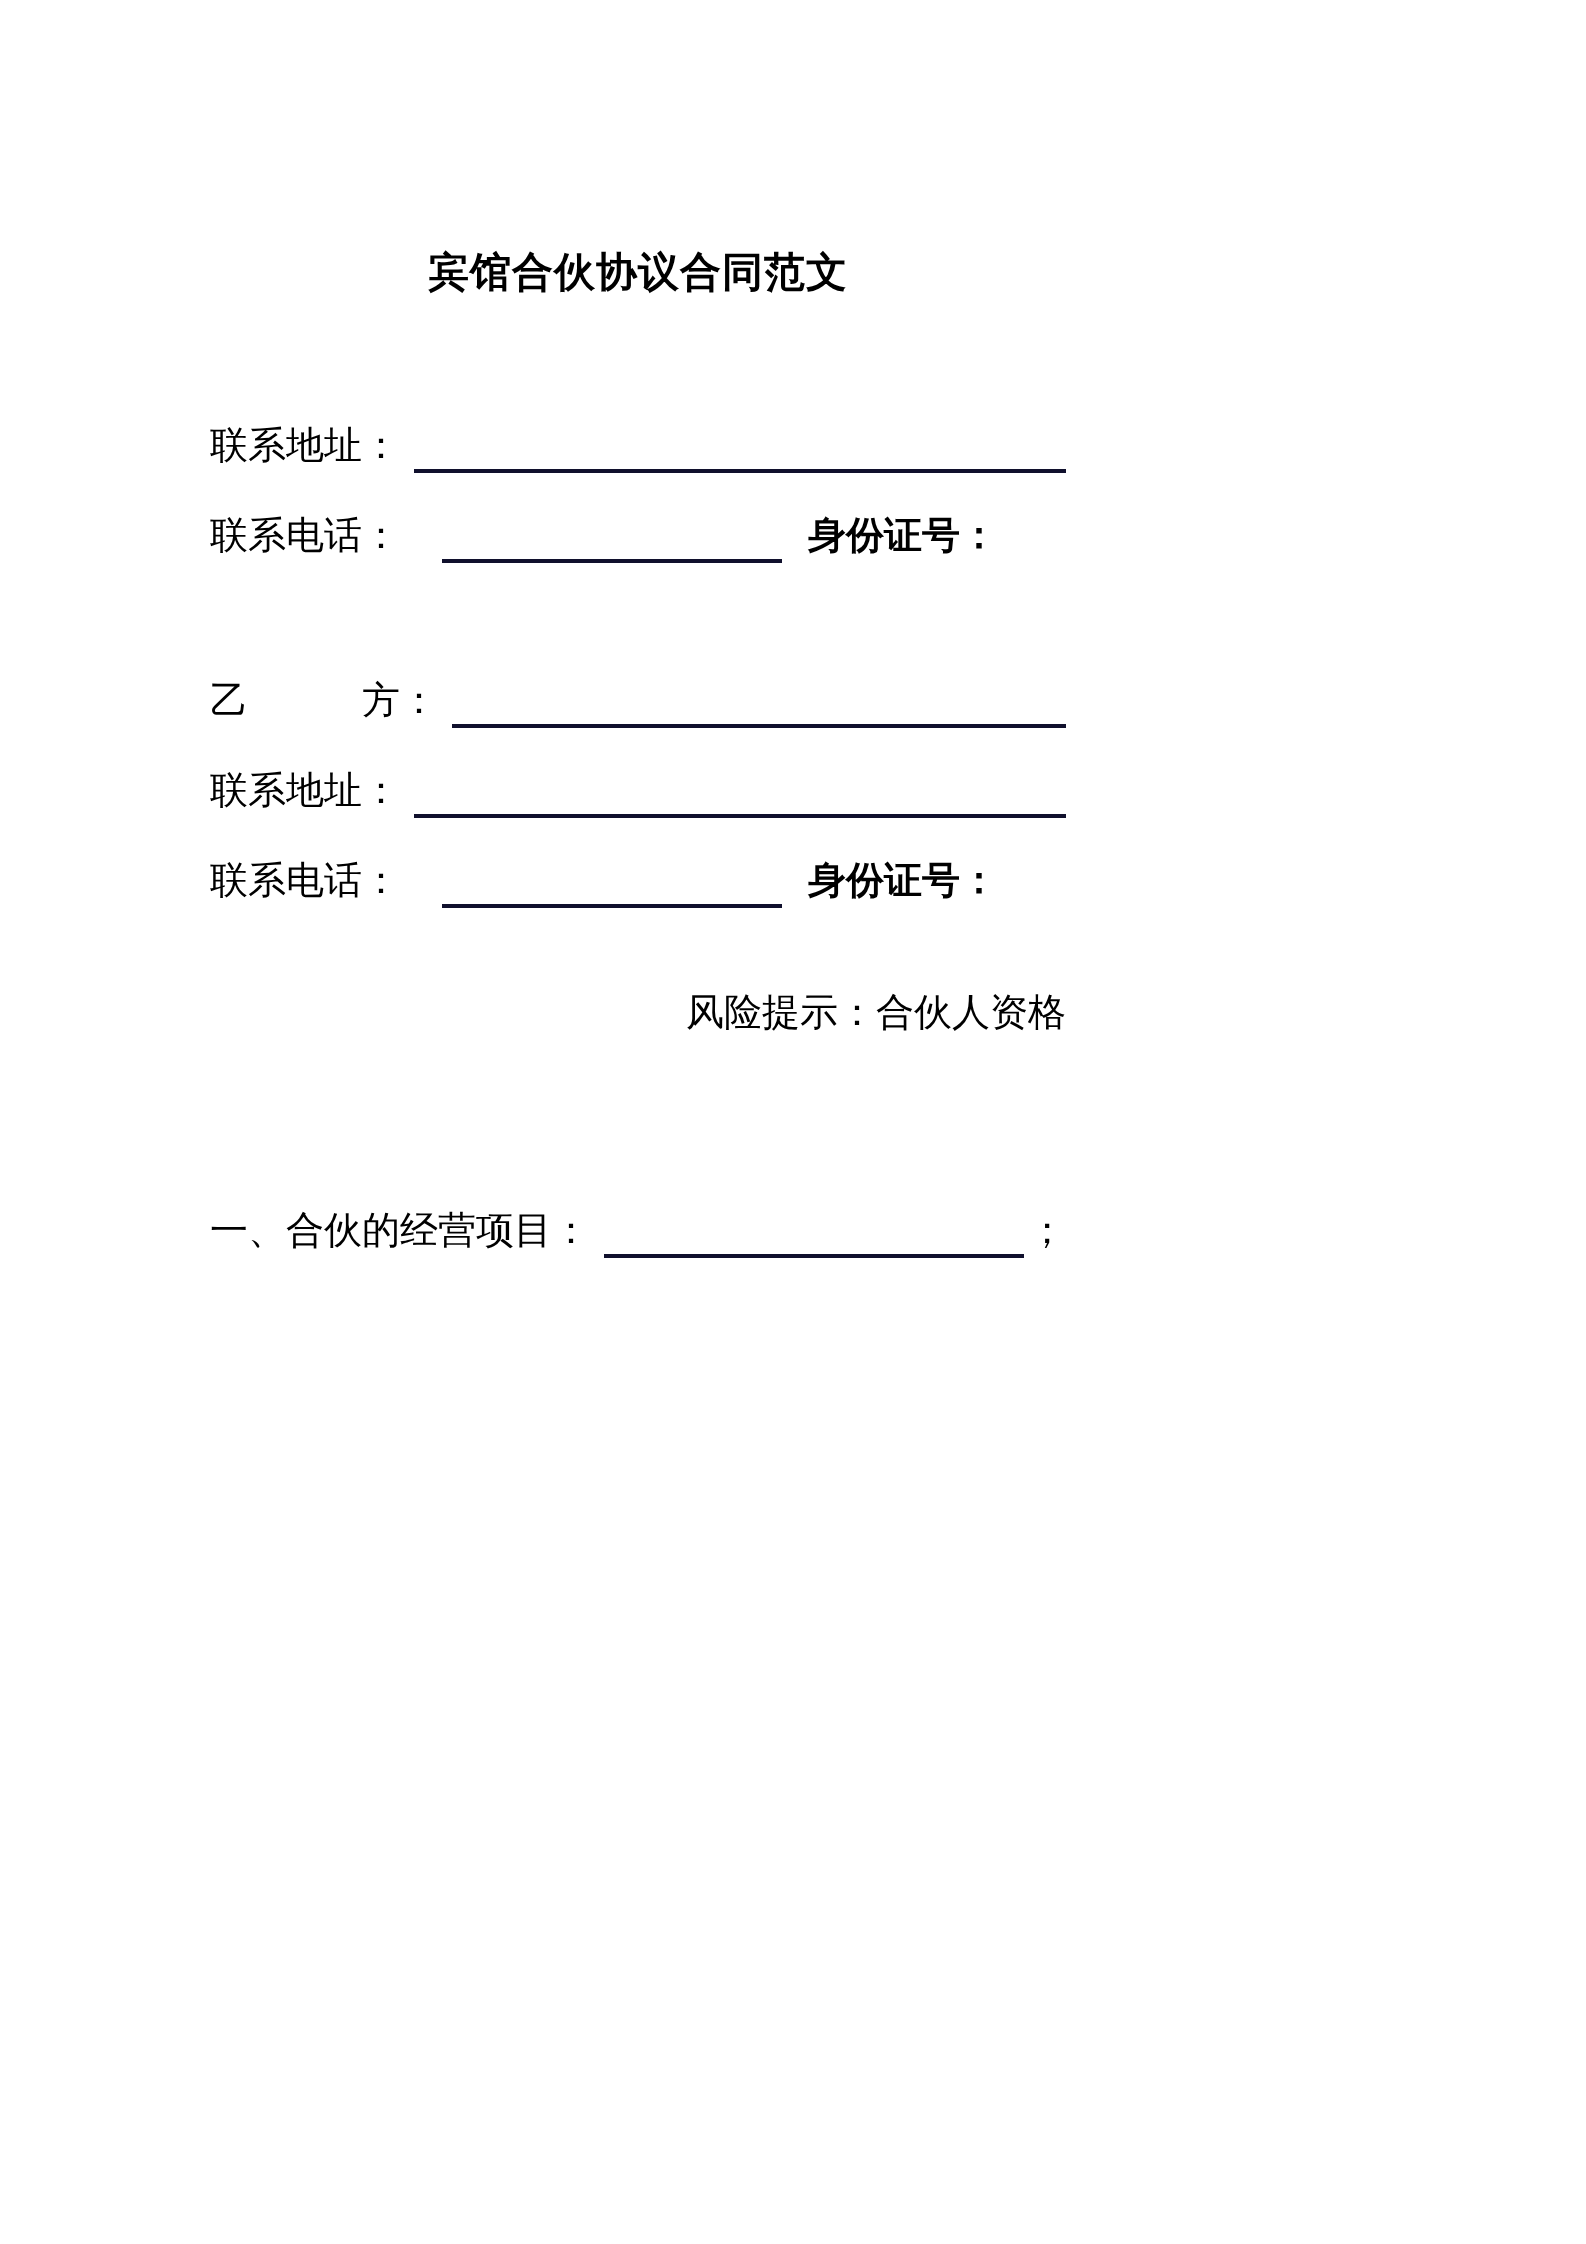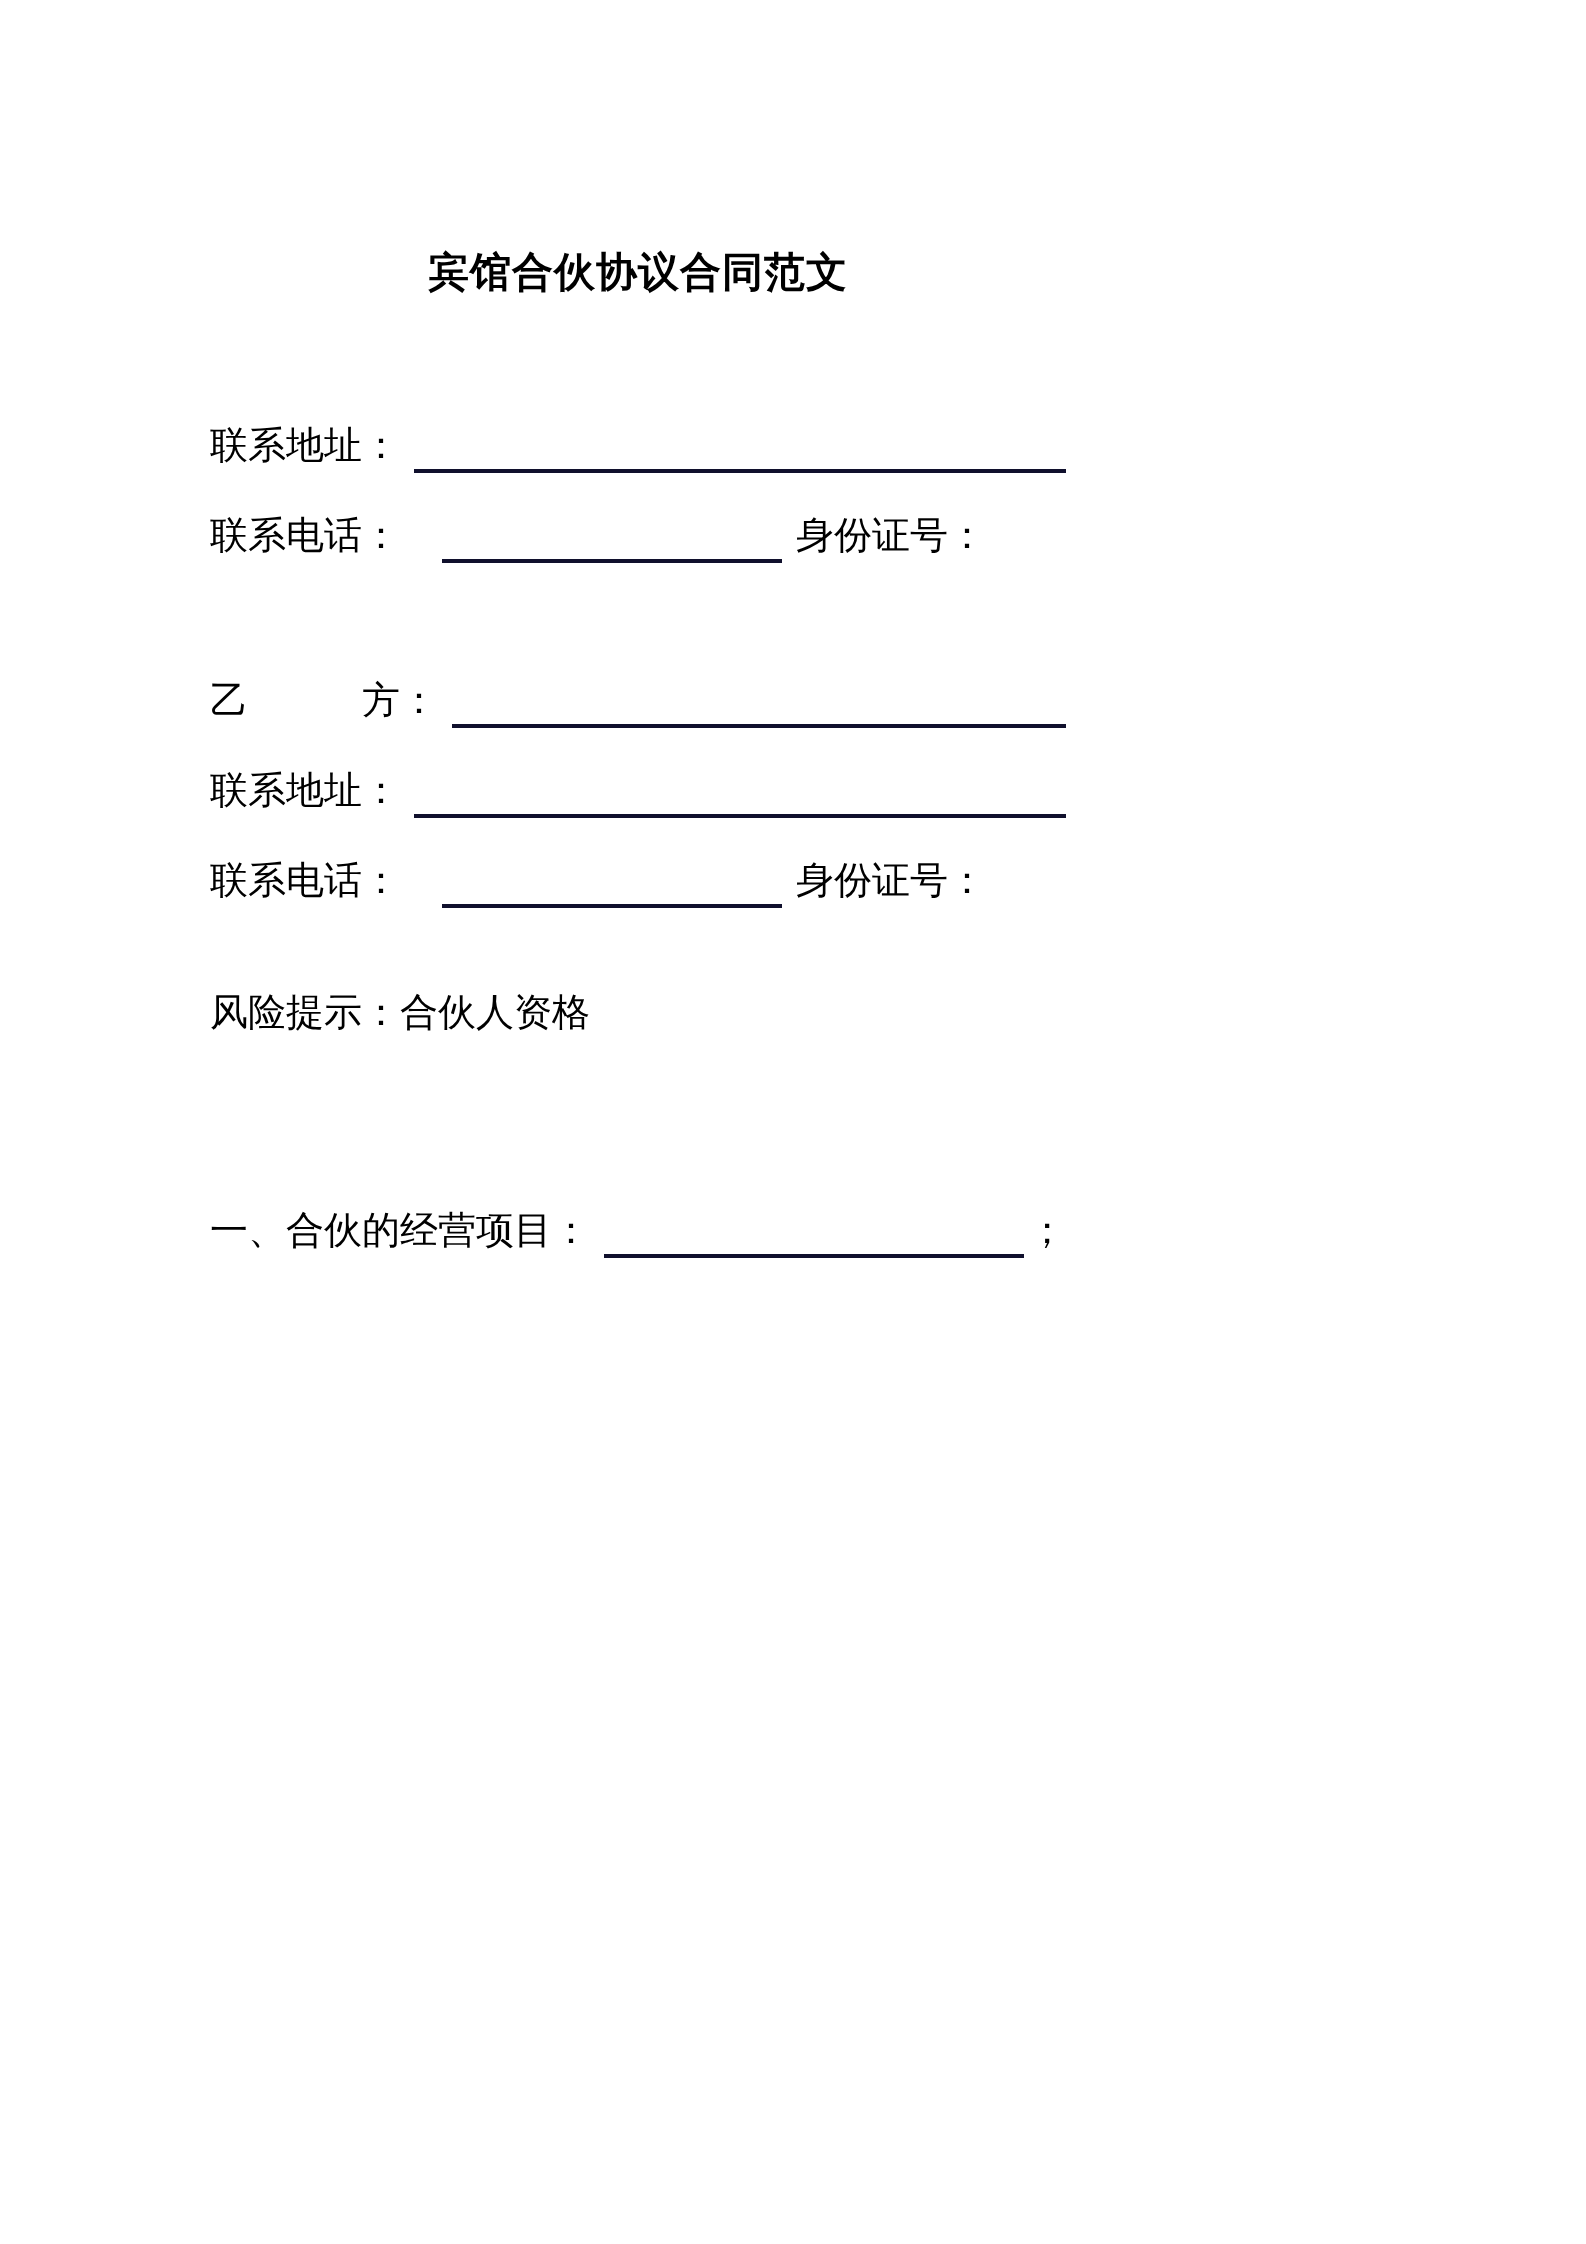--- a/index.html
+++ b/index.html
@@ -38,27 +38,28 @@
   .blank-line {
     display: inline-block;
     border-bottom: 4px solid #10102d;
     height: 46px;
     margin-left: 14px;
     position: relative;
     top: 6px;
   }
   .blank-grow { flex: 1 1 auto; }
   .blank-phone { flex: 0 0 340px; margin-left: 42px; }
-  .id-label { margin-left: 14px; }
+  .id-label { margin-left: 26px; font-weight: bold; }
   .blank-id { flex: 1 1 auto; margin-left: 32px; margin-right: 60px; }
   .risk-block { margin-top: 70px; }
   .risk-heading {
     font-size: 38px;
     line-height: 80px;
     font-weight: normal;
+    text-align: right;
   }
   .body-para {
     font-size: 38px;
     line-height: 80px;
     text-align: justify;
     text-justify: inter-ideograph;
   }
   .inline-blank {
     display: inline-block;
     width: 104px;

